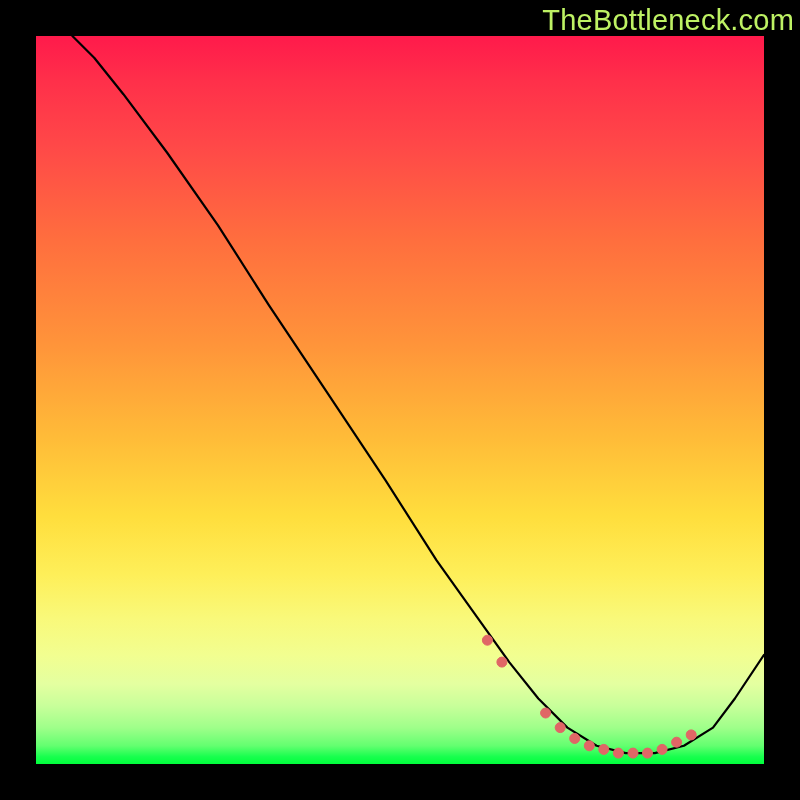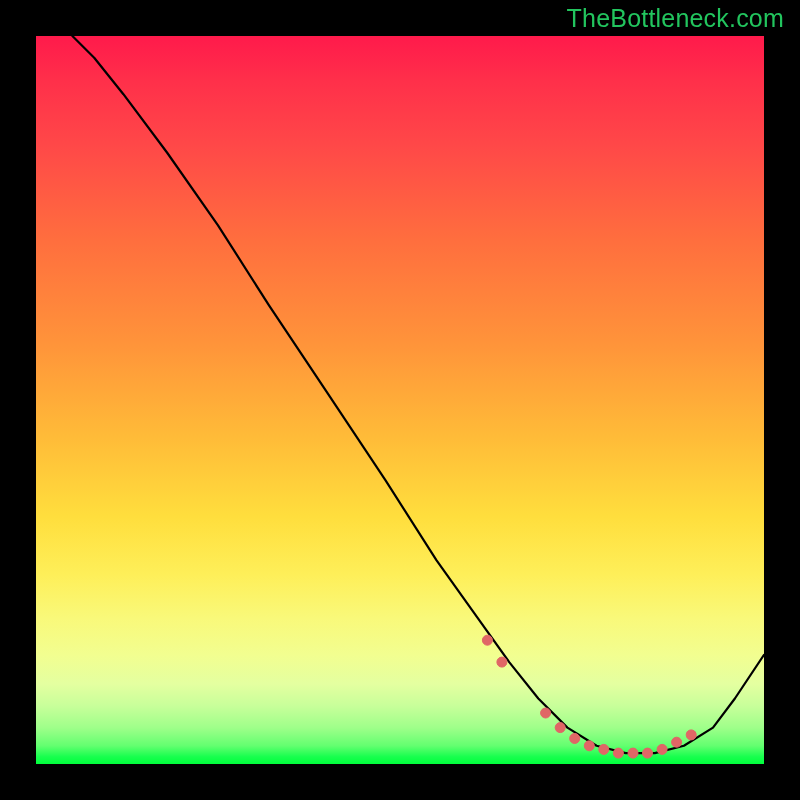--- a/index.html
+++ b/index.html
@@ -13,23 +13,23 @@
   }
   .frame {
     position: relative;
     width: 800px;
     height: 800px;
     background: #000;
   }
   .watermark {
     position: absolute;
     top: 4px;
-    right: 16px;
-    color: #22c55e;
-    font-size: 25px;
+    right: 6px;
+    color: #bef264;
+    font-size: 29px;
     font-weight: 500;
     letter-spacing: 0.2px;
     z-index: 10;
     user-select: none;
     pointer-events: none;
   }
   
   .plot {
     position: absolute;
     left: 36px;

